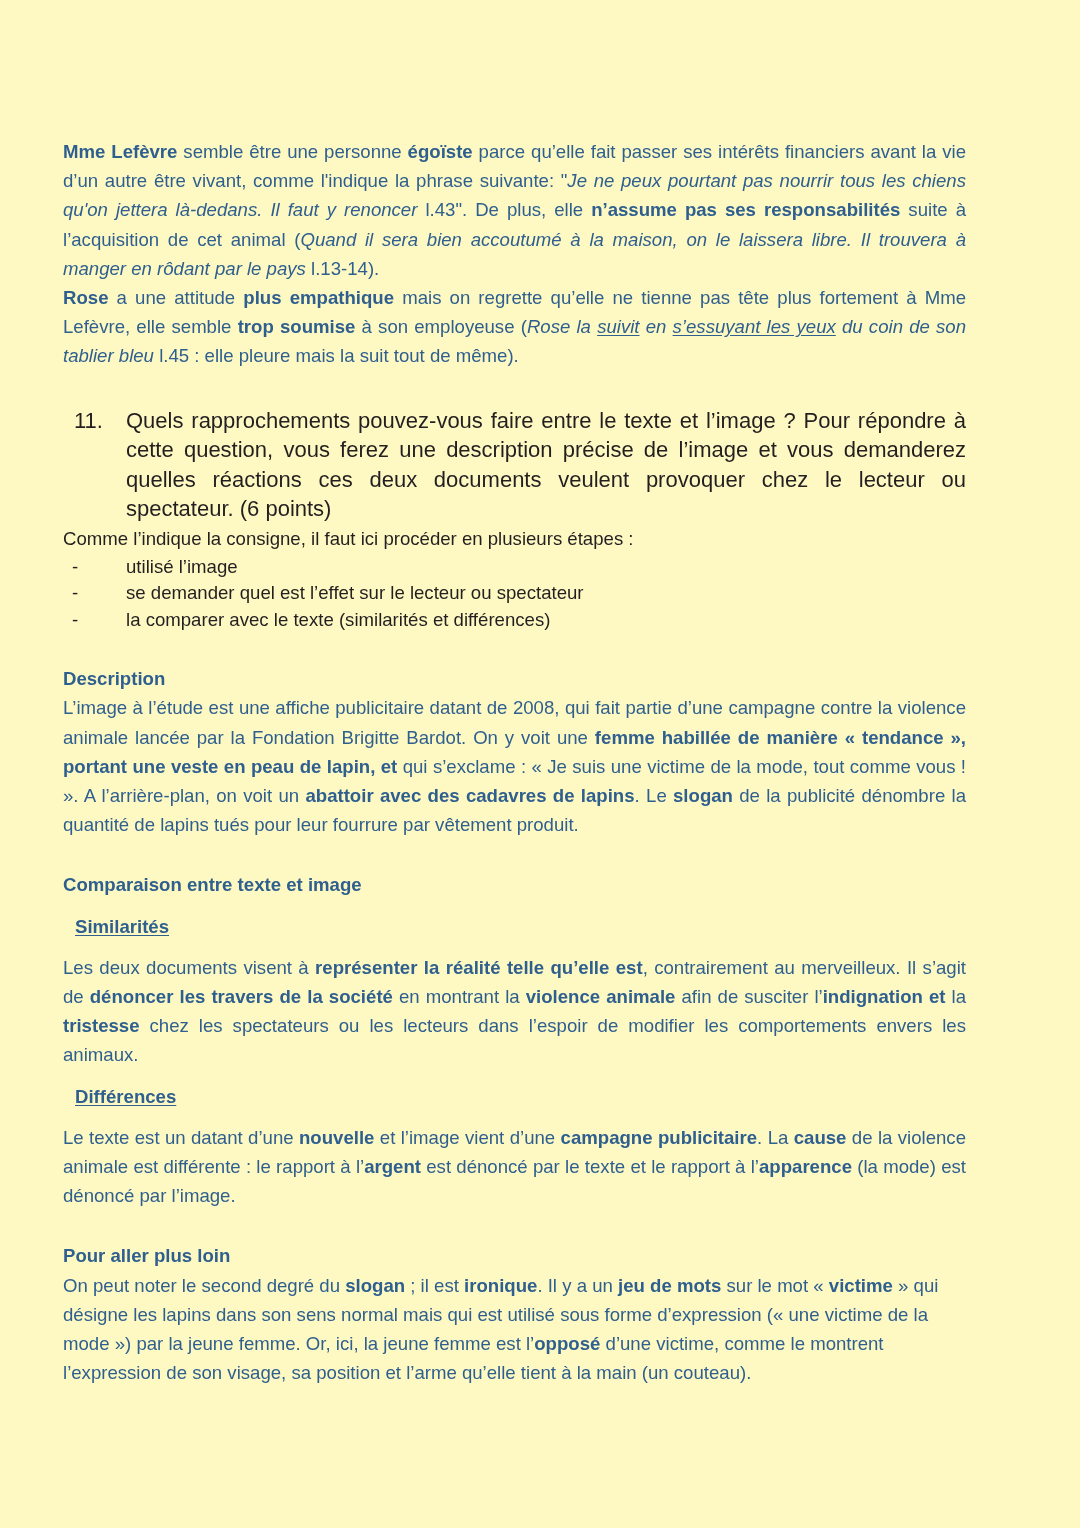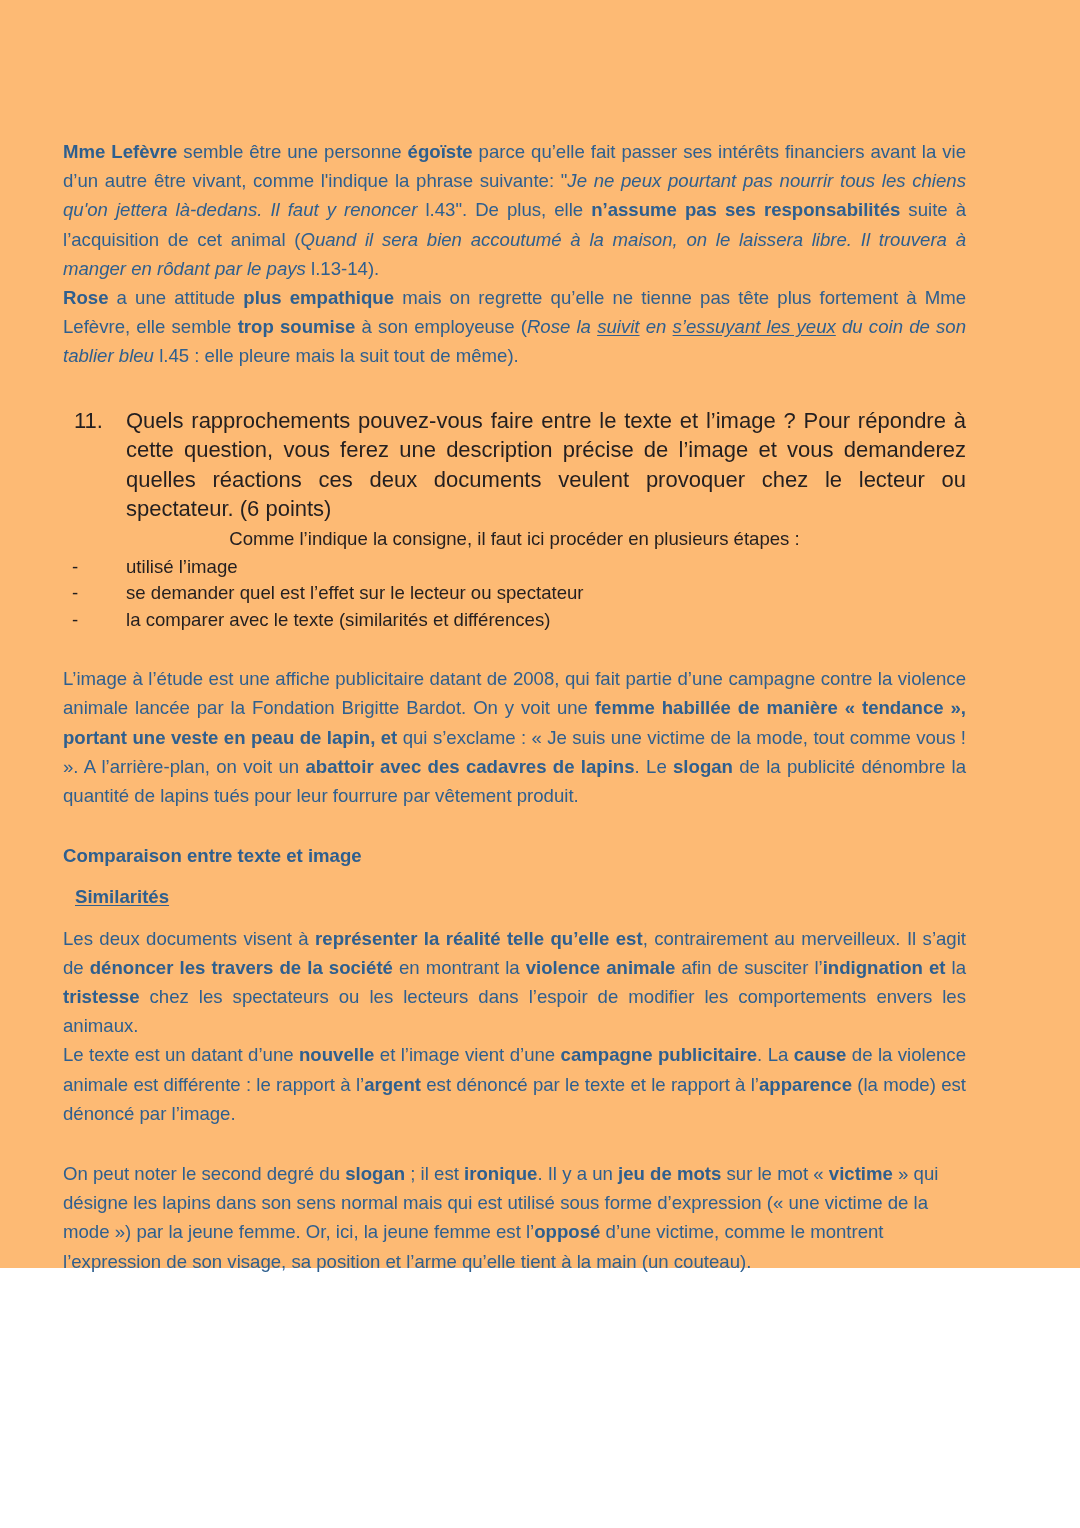--- a/index.html
+++ b/index.html
@@ -11,22 +11,22 @@
   body {
     width: 1080px;
     height: 1528px;
     font-family: "Liberation Sans", sans-serif;
     color: #2e5f8f;
     -webkit-font-smoothing: antialiased;
   }
   .page {
     position: relative;
     width: 1080px;
-    height: 1268px;
-    background: #fdba74;
+    height: 1528px;
+    background: #fef9c3;
     box-sizing: border-box;
     padding: 137px 113px 0 63px;
   }
   .doc-body {
     width: 903px;
   }
 
   
   p.para {
     margin: 0;
@@ -86,21 +86,20 @@
     text-align: justify;
     text-justify: inter-word;
     color: #231f20;
   }
 
   .intro-line {
     margin: 0;
     font-size: 18.6px;
     line-height: 29.6px;
     color: #231f20;
-    text-align: center;
   }
 
   
   .dash-list {
     margin: 0;
     padding: 0;
     list-style: none;
   }
   .dash-item {
     display: flex;
@@ -148,28 +147,31 @@
         <span class="dash-text">se demander quel est l’effet sur le lecteur ou spectateur</span>
       </li>
       <li class="dash-item">
         <span class="dash-mark">-</span>
         <span class="dash-text">la comparer avec le texte (similarités et différences)</span>
       </li>
     </ul>
 
     <div class="gap-md"></div>
 
+    <h2 class="heading">Description</h2>
     <p class="para"><span>L’image à l’étude est une affiche publicitaire datant de 2008, qui fait partie d’une campagne contre la violence animale lancée par la Fondation Brigitte Bardot. On y voit une </span><b>femme habillée de manière « tendance », portant une veste en peau de lapin, et</b><span> qui s’exclame : « Je suis une victime de la mode, tout comme vous ! ». A l’arrière-plan, on voit un </span><b>abattoir avec des cadavres de lapins</b><span>. Le </span><b>slogan</b><span> de la publicité dénombre la quantité de lapins tués pour leur fourrure par vêtement produit.</span></p>
 
     <div class="gap-md"></div>
 
     <h2 class="heading">Comparaison entre texte et image</h2>
     <h3 class="subheading">Similarités</h3>
     <p class="para"><span>Les deux documents visent à </span><b>représenter la réalité telle qu’elle est</b><span>, contrairement au merveilleux. Il s’agit de </span><b>dénoncer les travers de la société</b><span> en montrant la </span><b>violence animale</b><span> afin de susciter l’</span><b>indignation et</b><span> la </span><b>tristesse</b><span> chez les spectateurs ou les lecteurs dans l’espoir de modifier les comportements envers les animaux.</span></p>
 
+    <h3 class="subheading">Différences</h3>
     <p class="para"><span>Le texte est un datant d’une </span><b>nouvelle</b><span> et l’image vient d’une </span><b>campagne publicitaire</b><span>. La </span><b>cause</b><span> de la violence animale est différente : le rapport à l’</span><b>argent</b><span> est dénoncé par le texte et le rapport à l’</span><b>apparence</b><span> (la mode) est dénoncé par l’image.</span></p>
 
     <div class="gap-md"></div>
 
+    <h2 class="heading">Pour aller plus loin</h2>
     <p class="para"><span>On peut noter le second degré du </span><b>slogan</b><span> ; il est </span><b>ironique</b><span>. Il y a un </span><b>jeu de mots</b><span> sur le mot « </span><b>victime</b><span> » qui désigne les lapins dans son sens normal mais qui est utilisé sous forme d’expression (« une victime de la mode ») par la jeune femme. Or, ici, la jeune femme est l’</span><b>opposé</b><span> d’une victime, comme le montrent l’expression de son visage, sa position et l’arme qu’elle tient à la main (un couteau).</span></p>
 
   </div>
 </div>
 
 </body></html>

